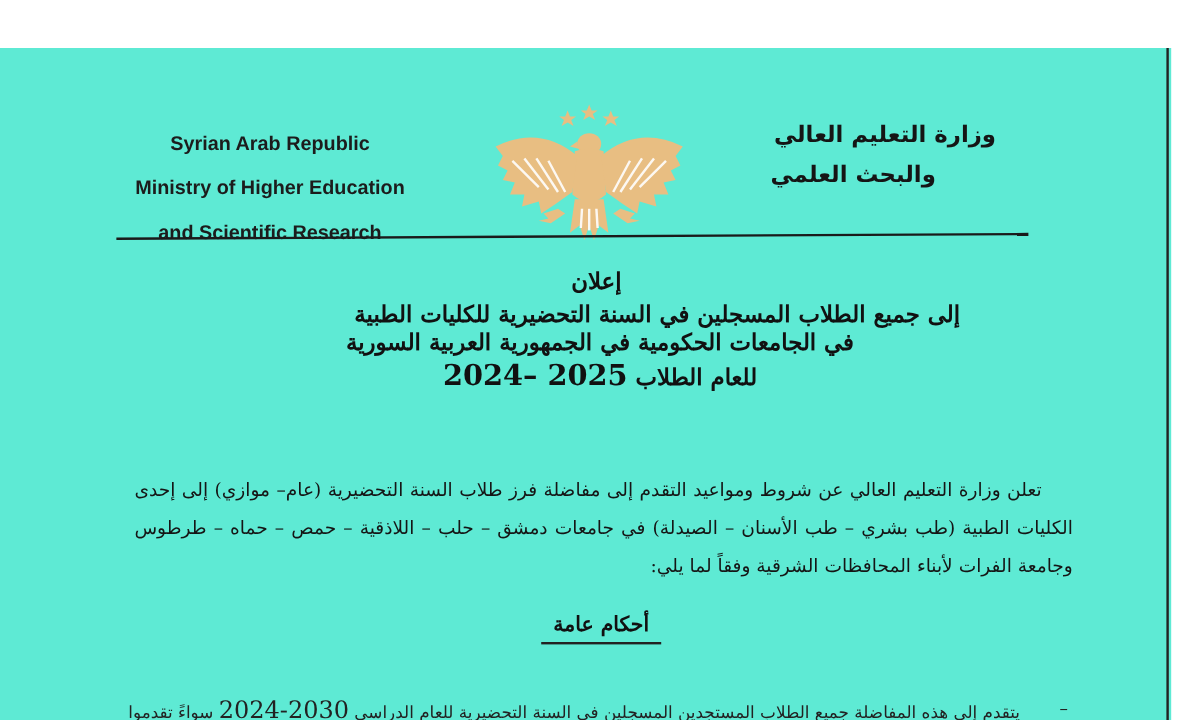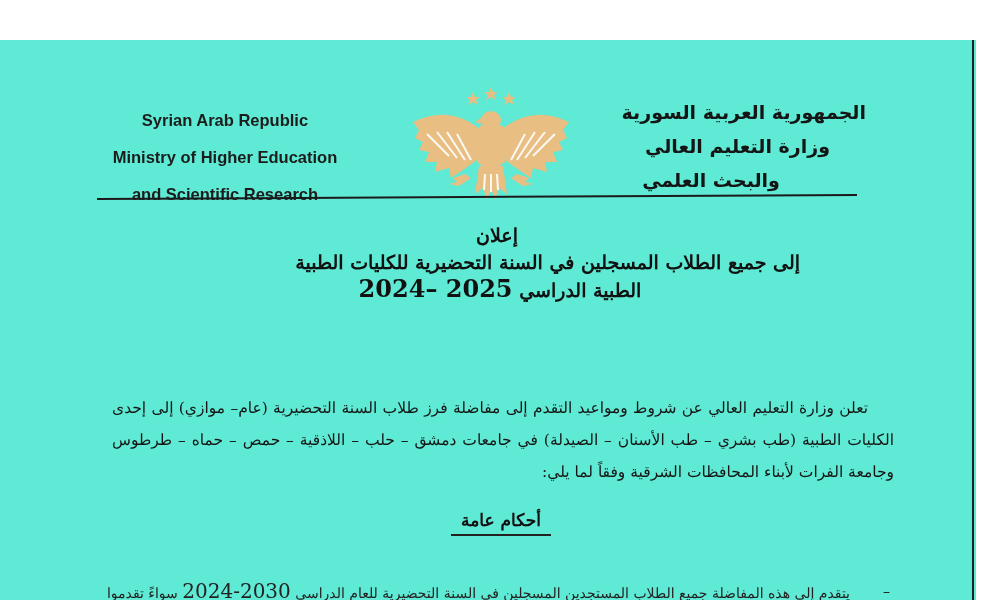--- a/index.html
+++ b/index.html
@@ -107,32 +107,32 @@
         <line x1="130" y1="50" x2="112" y2="78"></line>
         <line x1="120" y1="52" x2="106" y2="78"></line>
         <line x1="80" y1="92" x2="79" y2="108"></line>
         <line x1="86" y1="92" x2="86" y2="110"></line>
         <line x1="92" y1="92" x2="93" y2="108"></line>
       </g>
     </svg>
   </div>
 
   <div class="ar-header">
-    <div class="l1">الجمهورية العربية السورية</div>
     <div class="l2">وزارة التعليم العالي</div>
     <div class="l3">والبحث العلمي</div>
   </div>
 
   <div class="header-rule"></div>
 
   <div class="title-block">
     <div class="t0">إعلان</div>
     <div class="t1">إلى جميع الطلاب المسجلين في السنة التحضيرية للكليات الطبية</div>
+    <div class="t2">في الجامعات الحكومية في الجمهورية العربية السورية</div>
     <div class="t3">
-      <span>الطبية الدراسي</span>
+      <span>للعام الطلاب</span>
       <span class="year" dir="ltr">2024– 2025</span>
     </div>
   </div>
 
   <div class="intro">
     <p>تعلن وزارة التعليم العالي عن شروط ومواعيد التقدم إلى مفاضلة فرز طلاب السنة التحضيرية (عام– موازي) إلى إحدى الكليات الطبية (طب بشري – طب الأسنان – الصيدلة) في جامعات دمشق – حلب – اللاذقية – حمص – حماه – طرطوس وجامعة الفرات لأبناء المحافظات الشرقية وفقاً لما يلي:</p>
   </div>
 
   <div class="section-title">أحكام عامة</div>
 

